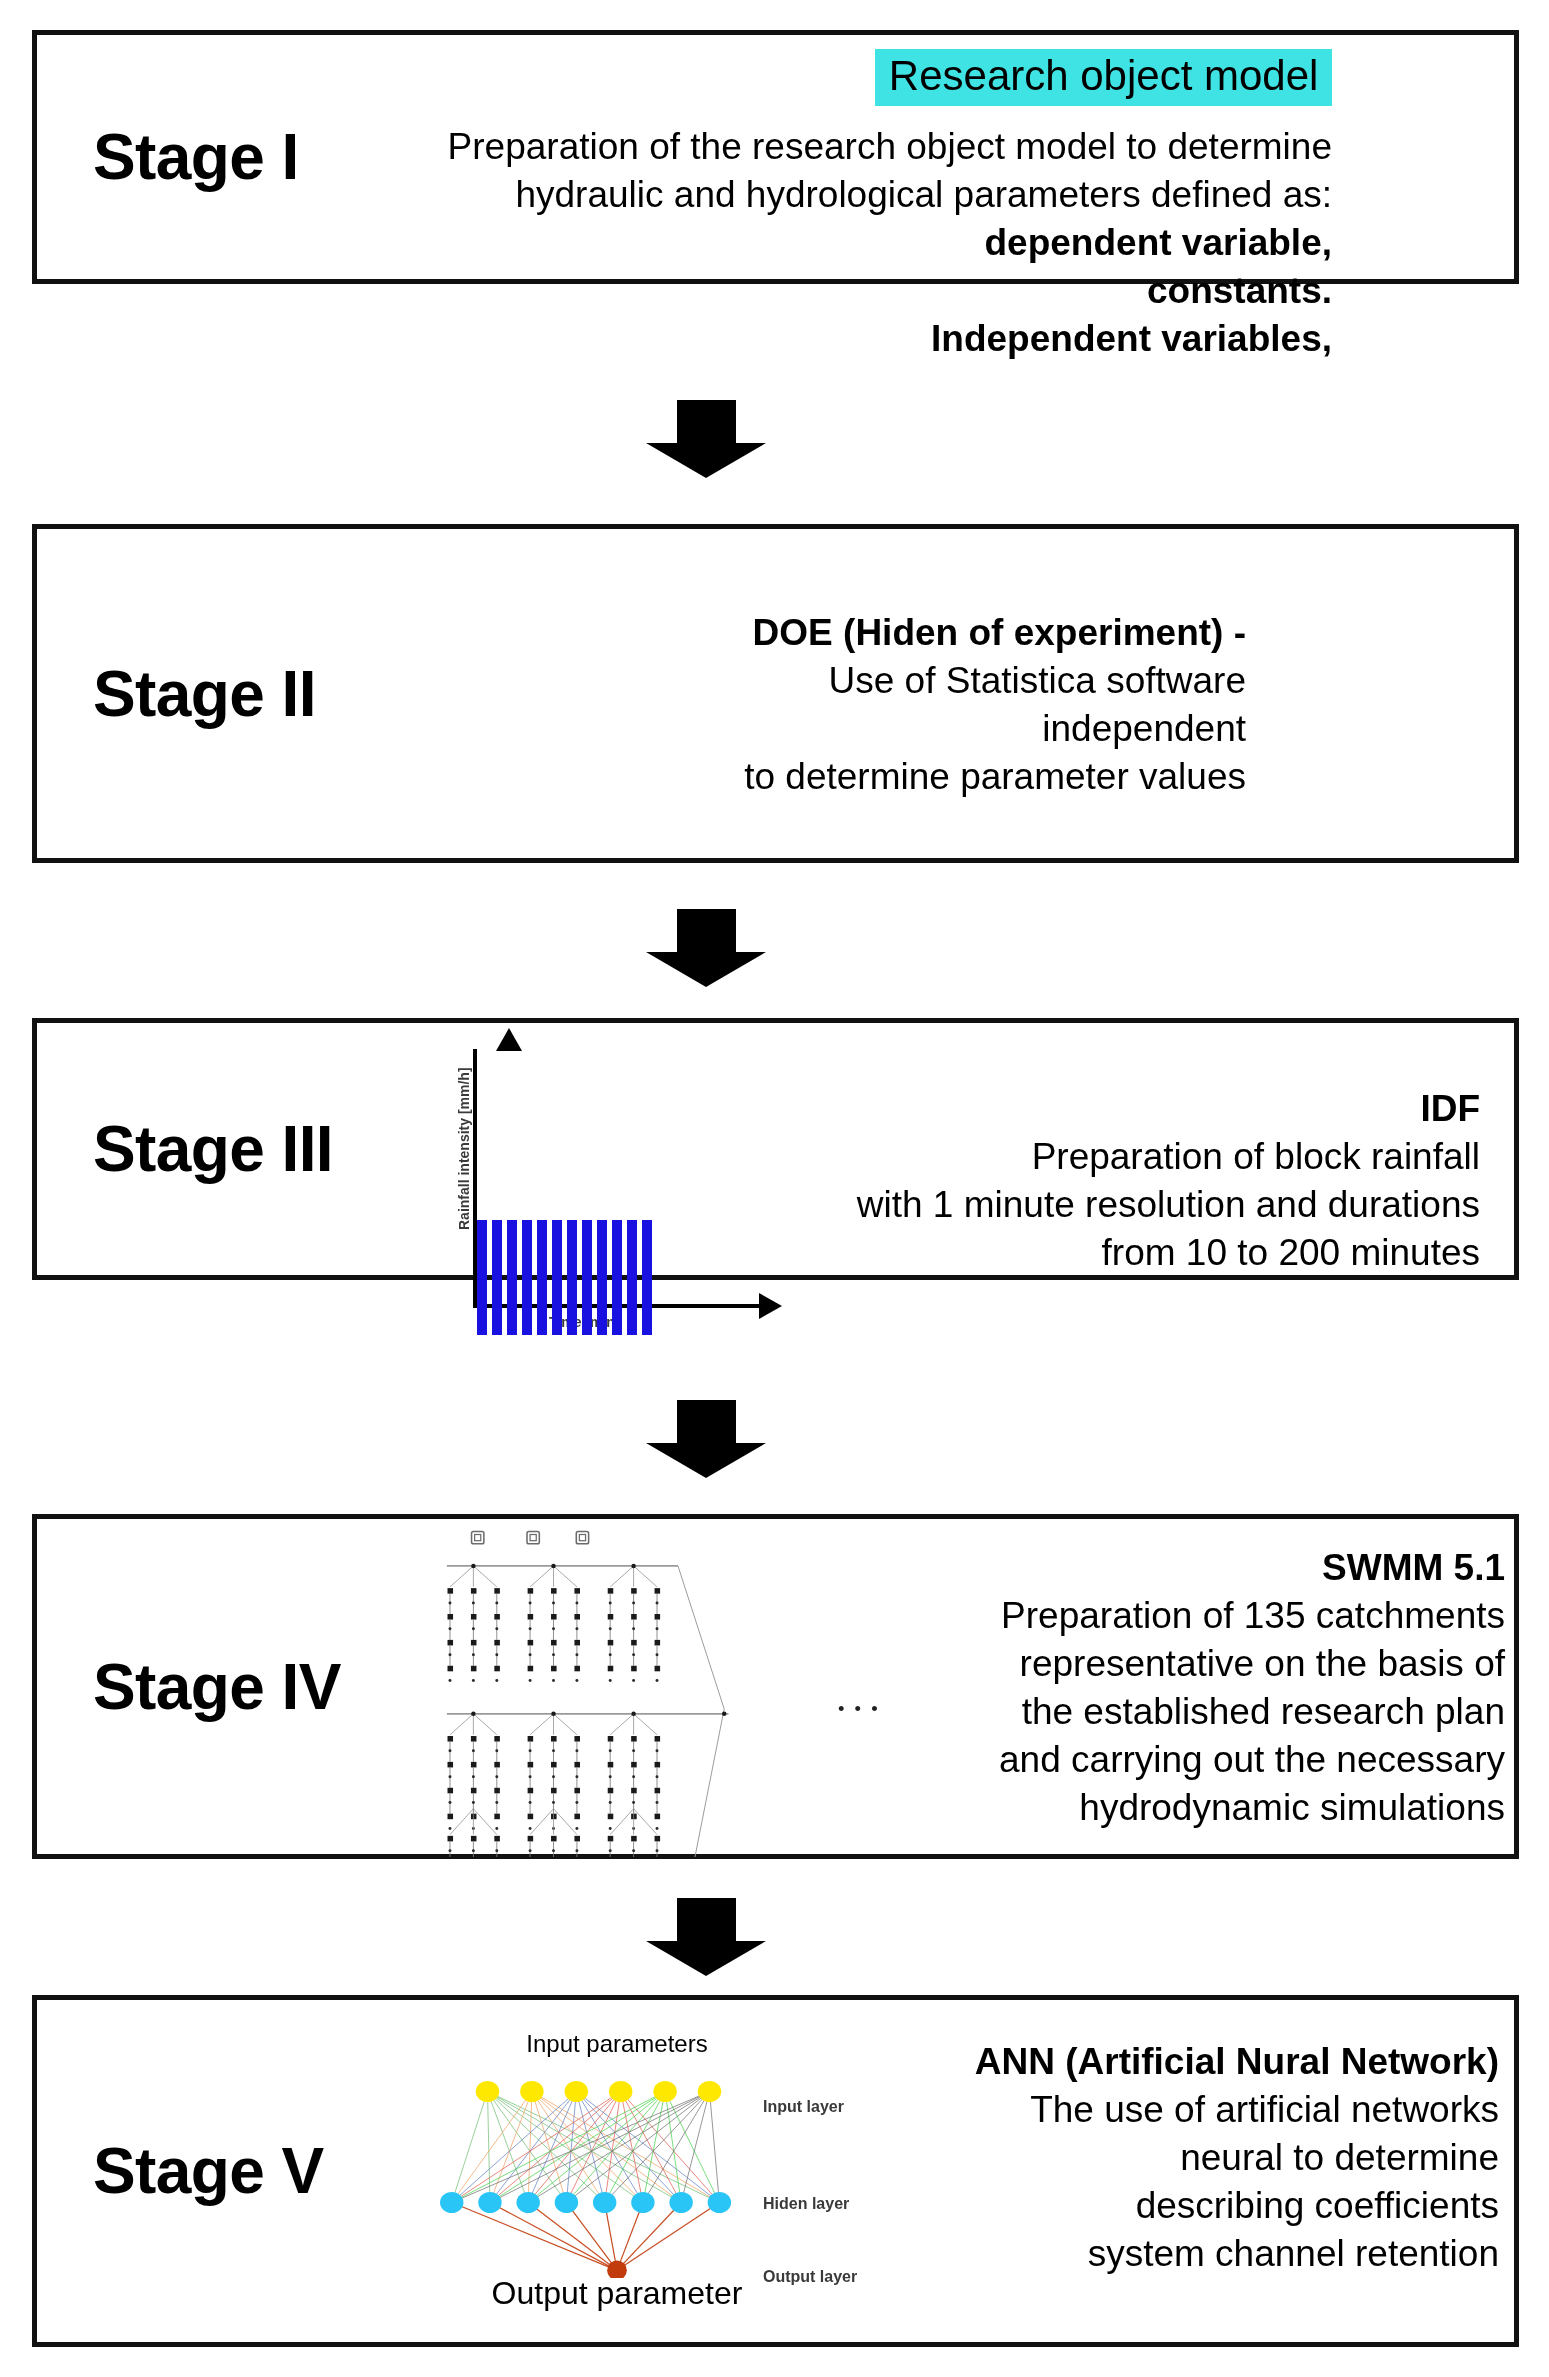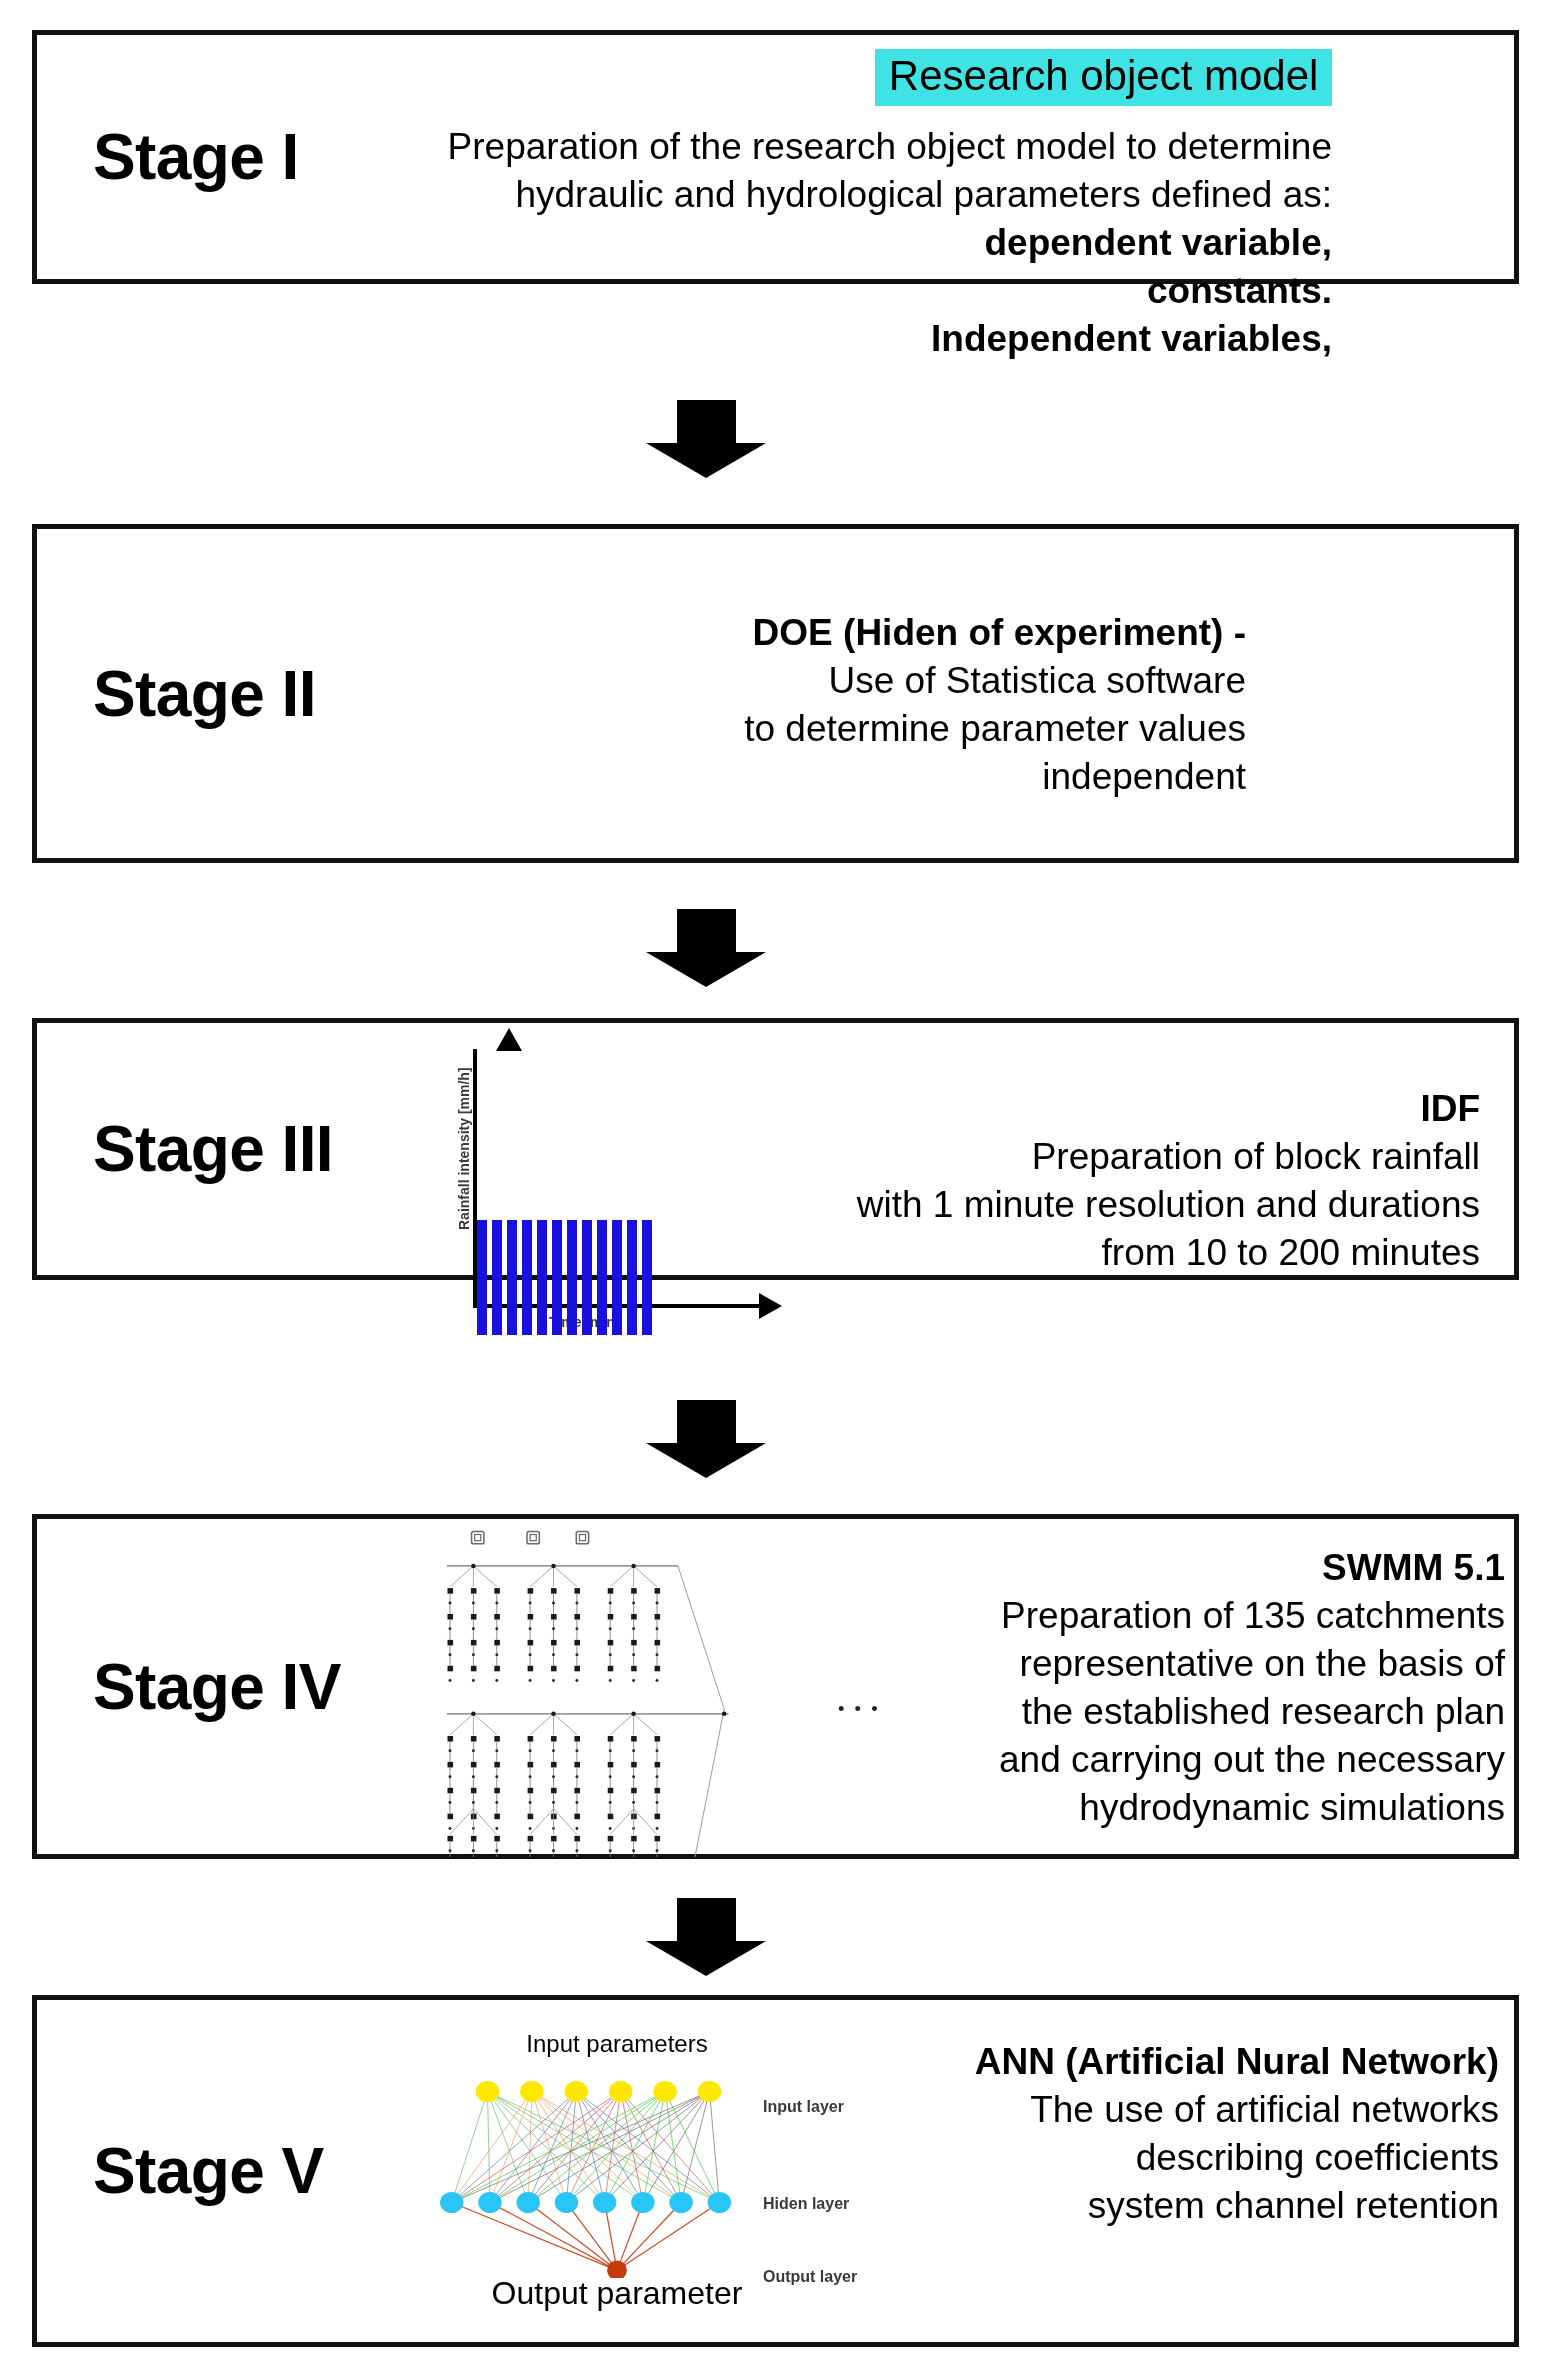--- a/index.html
+++ b/index.html
@@ -76,22 +76,22 @@
 <div class="arrow" style="left:646px;top:400px;">
   <div class="stem"></div>
   <div class="head"></div>
 </div>
 
 <div class="stage-box" style="top:524px;height:339px;">
   <div class="stage-label">Stage II</div>
   <div class="body-col" style="left:432px;top:80px;width:777px;">
     <div class="ttl">DOE (Hiden of experiment) -</div>
     <div class="para">Use of Statistica software</div>
+    <div class="para">independent</div>
     <div class="para">to determine parameter values</div>
-    <div class="para">independent</div>
   </div>
 </div>
 
 <div class="arrow" style="left:646px;top:909px;">
   <div class="stem"></div>
   <div class="head"></div>
 </div>
 
 <div class="stage-box" style="top:1018px;height:262px;">
   <div class="stage-label">Stage III</div>
@@ -588,17 +588,18 @@
     </svg>
     <div class="nn-bot" style="top:245px;">Output parameter</div>
     <div class="layer-lbl" style="left:368px;top:68px;">Input layer</div>
     <div class="layer-lbl" style="left:368px;top:165px;">Hiden layer</div>
     <div class="layer-lbl" style="left:368px;top:238px;">Output layer</div>
   </div>
 
   <div class="body-col" style="left:833px;top:38px;width:629px;">
     <div class="ttl">ANN (Artificial Nural Network)</div>
     <div class="para">The use of artificial networks</div>
+    <div class="para">neural to determine</div>
     <div class="para">describing coefficients</div>
     <div class="para">system channel retention</div>
   </div>
 </div>
 
 
 </body></html>

